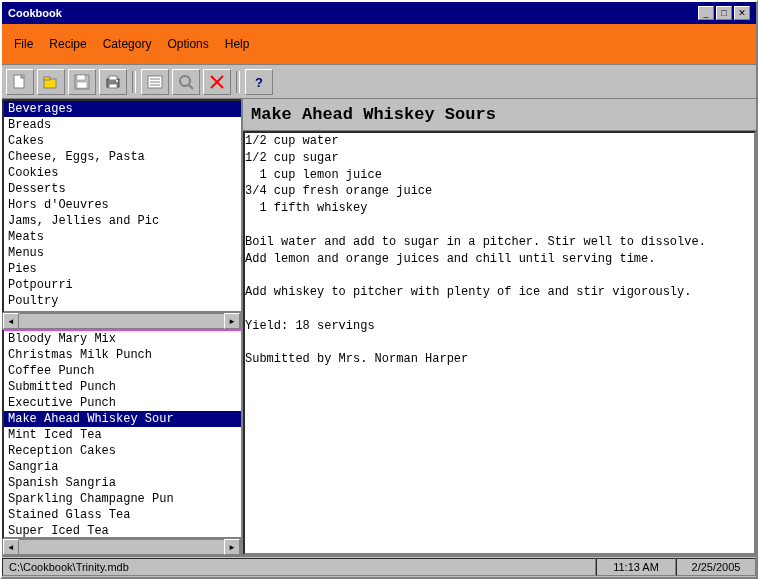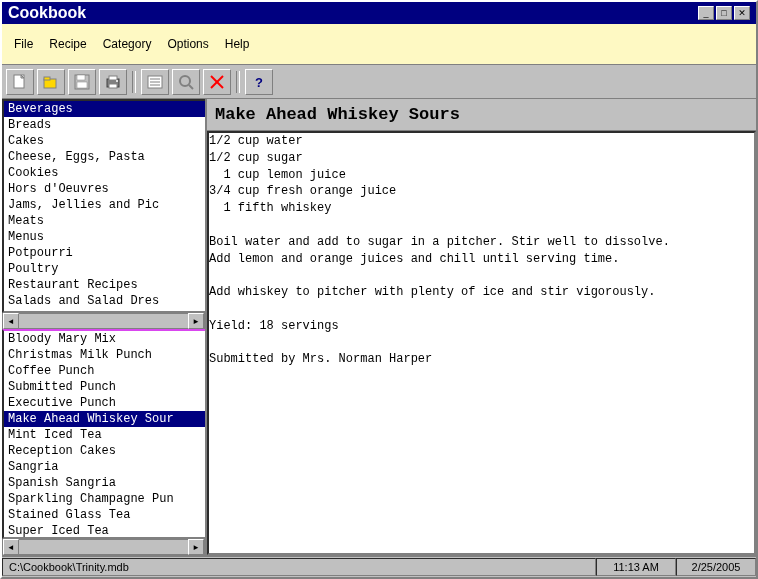--- a/index.html
+++ b/index.html
@@ -29,21 +29,21 @@
       color: white;
       padding: 3px 6px;
       display: flex;
       align-items: center;
       justify-content: space-between;
       height: 22px;
     }
 
     .title-bar-text {
       font-family: Arial, sans-serif;
-      font-size: 16px;
+      font-size: 11px;
       font-weight: bold;
     }
 
     .title-bar-buttons {
       display: flex;
       gap: 2px;
     }
 
     .title-btn {
       width: 16px;
@@ -56,21 +56,21 @@
       align-items: center;
       justify-content: center;
       font-size: 9px;
       font-family: Arial, sans-serif;
       cursor: pointer;
       color: black;
     }
 
     
     .menu-bar {
-      background: #fef9c3;
+      background: #f97316;
       display: flex;
       padding: 20px 4px;
       border-bottom: 1px solid #808080;
       height: 22px;
       align-items: center;
     }
 
     .menu-item {
       padding: 2px 8px;
       font-family: Arial, sans-serif;
@@ -113,21 +113,21 @@
 
     
     .main-content {
       display: flex;
       flex: 1;
       overflow: hidden;
     }
 
     
     .left-panel {
-      width: 205px;
+      width: 241px;
       display: flex;
       flex-direction: column;
       border-right: 2px solid #808080;
     }
 
     .category-list {
       flex: 1;
       background: white;
       border: 2px inset #808080;
       border-right: none;
@@ -344,24 +344,26 @@
   <div class="main-content">
 
     <div class="left-panel">
 
       <div class="category-list">
         <div class="list-item selected">Beverages</div>
         <div class="list-item">Breads</div>
         <div class="list-item">Cakes</div>
         <div class="list-item">Cheese, Eggs, Pasta</div>
         <div class="list-item">Cookies</div>
+        <div class="list-item">Desserts</div>
         <div class="list-item">Hors d'Oeuvres</div>
         <div class="list-item">Jams, Jellies and Pic</div>
         <div class="list-item">Meats</div>
         <div class="list-item">Menus</div>
+        <div class="list-item">Pies</div>
         <div class="list-item">Potpourri</div>
         <div class="list-item">Poultry</div>
         <div class="list-item">Restaurant Recipes</div>
         <div class="list-item">Salads and Salad Dres</div>
       </div>
 
       <div class="h-scrollbar">
         <div class="h-scroll-btn">◄</div>
         <div style="flex:1; height:8px; background:#c0c0c0;"></div>
         <div class="h-scroll-btn">►</div>

